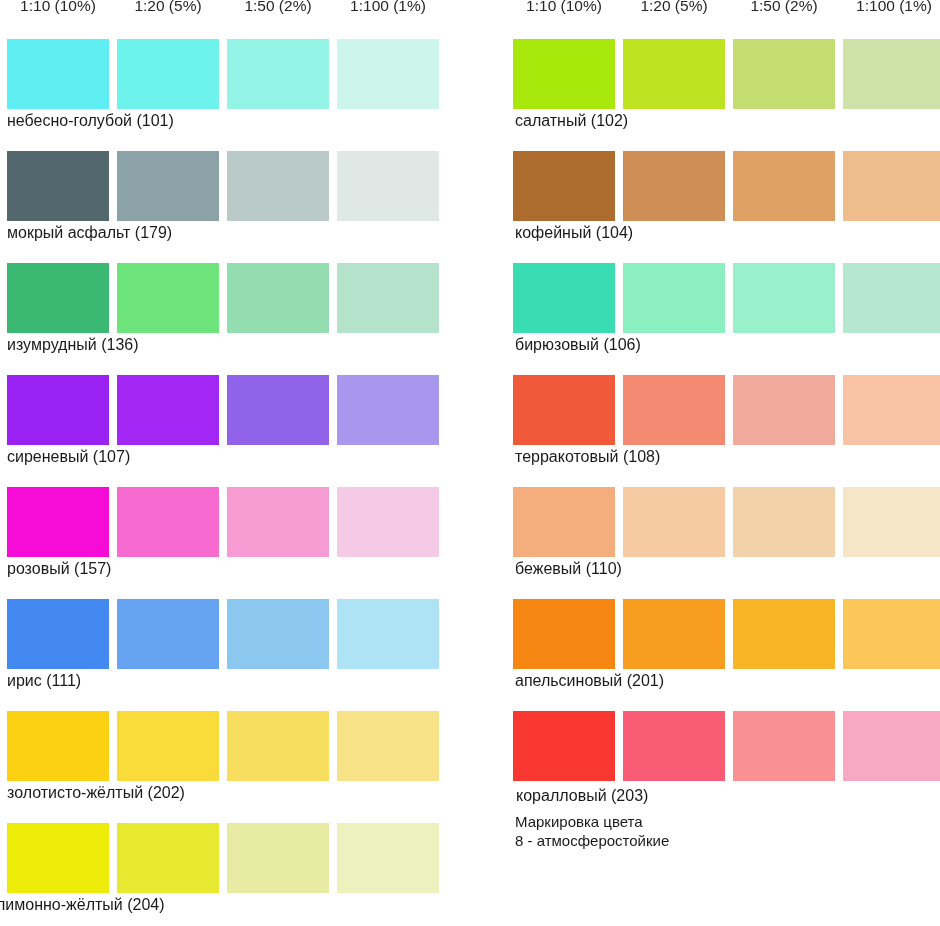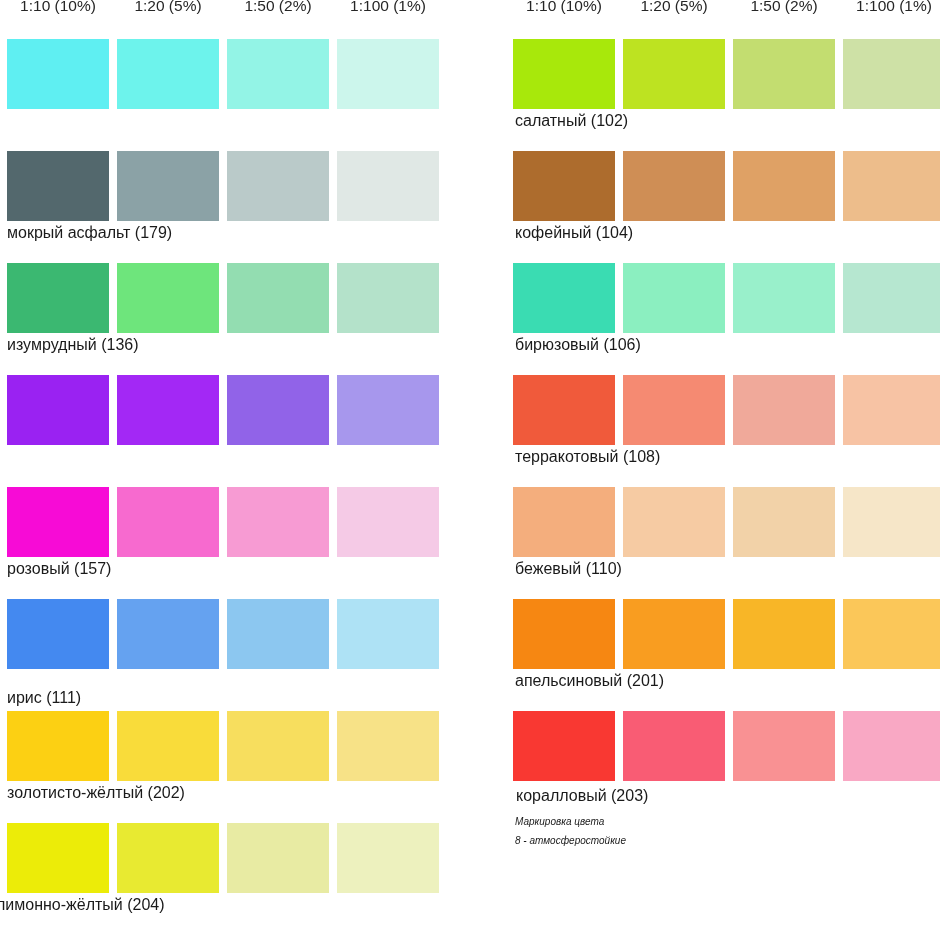--- a/index.html
+++ b/index.html
@@ -81,25 +81,24 @@
   }
 
   
   .note-block {
     position: absolute;
     left: 515px;
     top: 812px;
     width: 420px;
   }
   .note-line {
-    font-size: 10px;
+    font-size: 15px;
     line-height: 19px;
     white-space: nowrap;
     color: #1a1a1a;
-    font-style: italic;
   }
 </style>
 </head>
 <body>
 
 <div class="sheet">
 
   <div class="column left">
 
     <div class="ratio-header">
@@ -108,20 +107,21 @@
       <div class="ratio-cell c2">1:50 (2%)</div>
       <div class="ratio-cell c3">1:100 (1%)</div>
     </div>
 
     <div class="swatch-row" style="top:39px">
       <div class="swatch s0" style="background-color: rgb(95, 239, 242);"></div>
       <div class="swatch s1" style="background-color: rgb(109, 243, 236);"></div>
       <div class="swatch s2" style="background-color: rgb(147, 244, 230);"></div>
       <div class="swatch s3" style="background-color: rgb(204, 246, 236);"></div>
     </div>
+    <div class="row-label" style="top:111px">небесно-голубой (101)</div>
 
     <div class="swatch-row" style="top:151px">
       <div class="swatch s0" style="background-color: rgb(83, 104, 109);"></div>
       <div class="swatch s1" style="background-color: rgb(139, 162, 166);"></div>
       <div class="swatch s2" style="background-color: rgb(186, 202, 201);"></div>
       <div class="swatch s3" style="background-color: rgb(224, 232, 229);"></div>
     </div>
     <div class="row-label" style="top:223px">мокрый асфальт (179)</div>
 
     <div class="swatch-row" style="top:263px">
@@ -131,36 +131,37 @@
       <div class="swatch s3" style="background-color: rgb(180, 226, 202);"></div>
     </div>
     <div class="row-label" style="top:335px">изумрудный (136)</div>
 
     <div class="swatch-row" style="top:375px">
       <div class="swatch s0" style="background-color: rgb(154, 34, 242);"></div>
       <div class="swatch s1" style="background-color: rgb(163, 40, 245);"></div>
       <div class="swatch s2" style="background-color: rgb(145, 99, 232);"></div>
       <div class="swatch s3" style="background-color: rgb(167, 151, 237);"></div>
     </div>
+    <div class="row-label" style="top:447px">сиреневый (107)</div>
 
     <div class="swatch-row" style="top:487px">
       <div class="swatch s0" style="background-color: rgb(247, 11, 214);"></div>
       <div class="swatch s1" style="background-color: rgb(247, 106, 207);"></div>
       <div class="swatch s2" style="background-color: rgb(247, 155, 211);"></div>
       <div class="swatch s3" style="background-color: rgb(245, 202, 230);"></div>
     </div>
     <div class="row-label" style="top:559px">розовый (157)</div>
 
     <div class="swatch-row" style="top:599px">
       <div class="swatch s0" style="background-color: rgb(68, 137, 240);"></div>
       <div class="swatch s1" style="background-color: rgb(101, 162, 240);"></div>
       <div class="swatch s2" style="background-color: rgb(140, 199, 240);"></div>
       <div class="swatch s3" style="background-color: rgb(174, 226, 245);"></div>
     </div>
-    <div class="row-label" style="top:688px">ирис (111)</div>
+    <div class="row-label" style="top:671px">ирис (111)</div>
 
     <div class="swatch-row" style="top:711px">
       <div class="swatch s0" style="background-color: rgb(252, 208, 19);"></div>
       <div class="swatch s1" style="background-color: rgb(249, 220, 58);"></div>
       <div class="swatch s2" style="background-color: rgb(247, 222, 94);"></div>
       <div class="swatch s3" style="background-color: rgb(247, 226, 135);"></div>
     </div>
     <div class="row-label" style="top:783px">золотисто-жёлтый (202)</div>
 
     <div class="swatch-row" style="top:823px">

